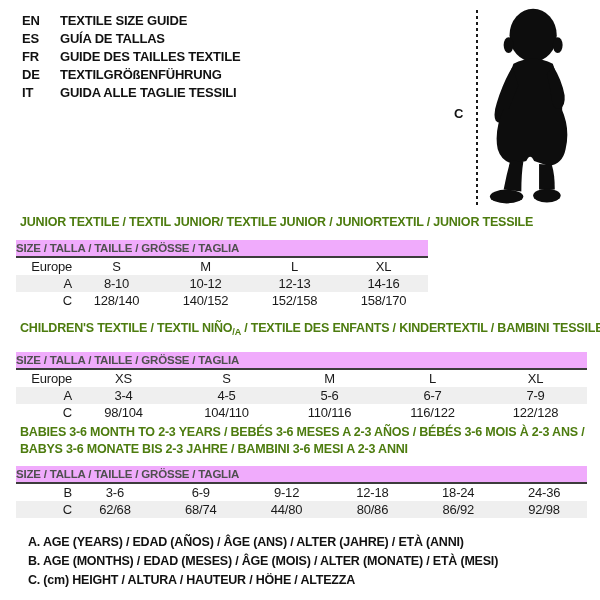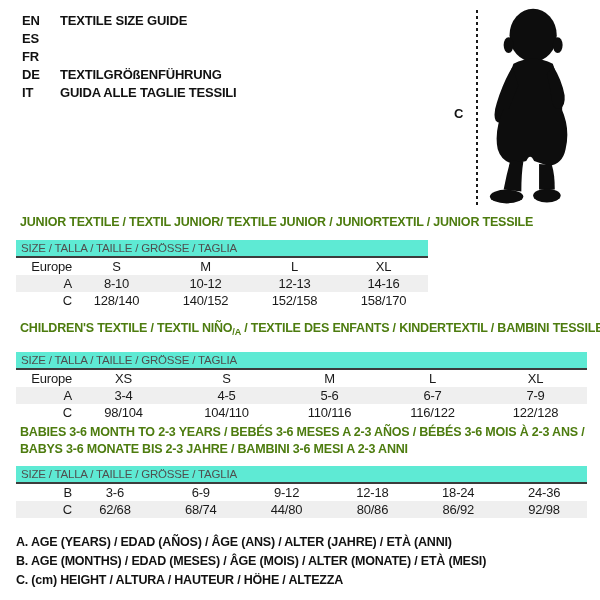--- a/index.html
+++ b/index.html
@@ -29,48 +29,50 @@
   
   .sec-title {
     position:absolute; left:20px; font-size:12.5px; font-weight:bold;
     letter-spacing:-0.2px; line-height:17px; color:#4d7c0f; white-space:nowrap;
   }
   .sub-a { font-size:9px; vertical-align:-3px; }
 
   
   .size-table { position:absolute; left:16px; }
   .size-bar {
-    height:16px; background:#5eead4; color:#4f4f4f;
-    font-size:11.5px; font-weight:normal; letter-spacing:-0.2px;
-    padding-left:5px; display:flex; align-items:center;
+    height:16px; background:#f0abfc; color:#4f4f4f;
+    font-size:11.5px; font-weight:bold; letter-spacing:-0.2px;
+    display:flex; align-items:center;
   }
   table { border-collapse:collapse; table-layout:fixed; width:100%; }
   td { font-size:13px; letter-spacing:-0.2px; text-align:center; height:17px; padding:0; color:#1a1a1a; }
   td.label-cell { text-align:right; padding-left:4px; }
   tr.hdr-row td { height:18px; }
   tr.hdr-row { border-top:2px solid #3c3c3c; }
   tr.shaded { background:#efefef; }
 
   
-  .notes { position:absolute; left:16px; top:533px; }
+  .notes { position:absolute; left:28px; top:533px; }
   .note-line { font-size:12.5px; font-weight:bold; letter-spacing:-0.2px; line-height:19px; white-space:nowrap; }
 </style>
 </head>
 <body>
 
 <div class="lang-list">
   <div class="lang-row">
     <span class="lang-code">EN</span>
     <span class="lang-title">TEXTILE SIZE GUIDE</span>
   </div>
   <div class="lang-row">
     <span class="lang-code">ES</span>
+    <span class="lang-title">GUÍA DE TALLAS</span>
   </div>
   <div class="lang-row">
     <span class="lang-code">FR</span>
+    <span class="lang-title">GUIDE DES TAILLES TEXTILE</span>
   </div>
   <div class="lang-row">
     <span class="lang-code">DE</span>
     <span class="lang-title">TEXTILGRÖßENFÜHRUNG</span>
   </div>
   <div class="lang-row">
     <span class="lang-code">IT</span>
     <span class="lang-title">GUIDA ALLE TAGLIE TESSILI</span>
   </div>
 </div>

